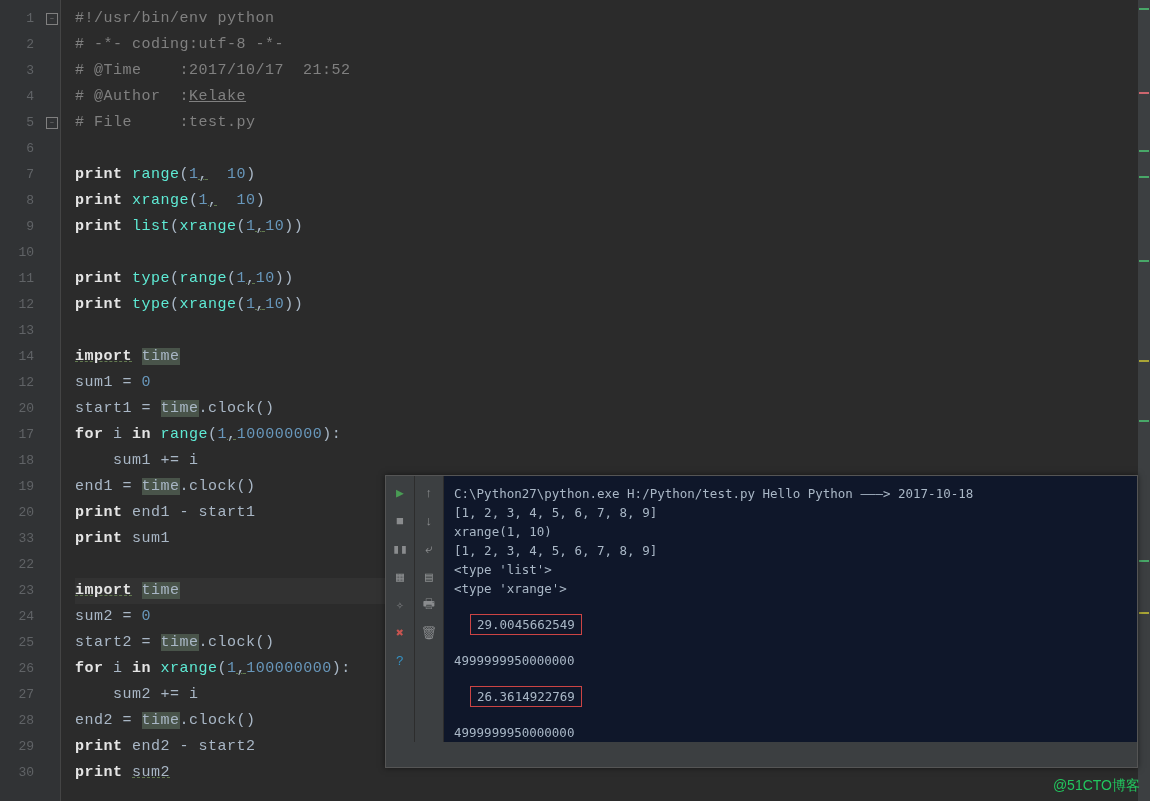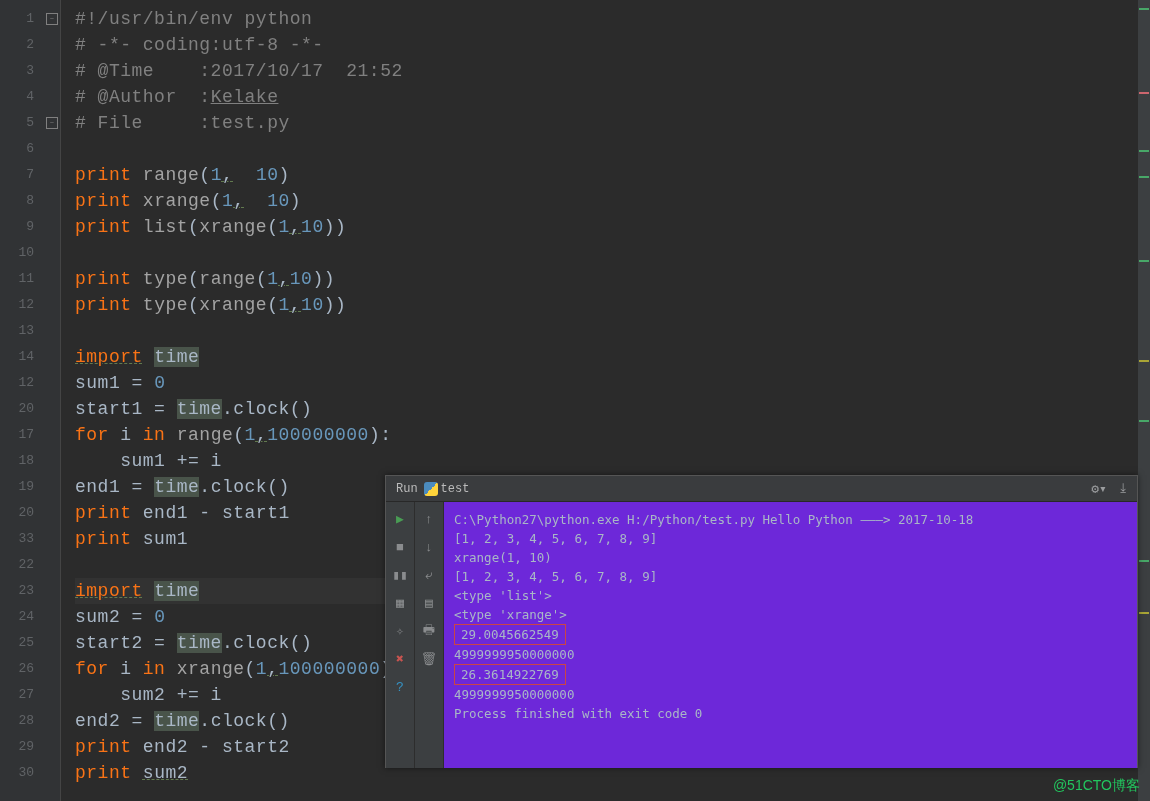--- a/index.html
+++ b/index.html
@@ -1,24 +1,24 @@
 <!DOCTYPE html>
 <html><head>
 <meta charset="utf-8">
 <style>
 html,body{margin:0;padding:0;background:#2b2b2b;font-family:Consolas,"Courier New",monospace;font-size:14px;color:#a9b7c6;overflow:hidden;width:1150px;height:801px;position:relative}
 .editor{position:absolute;left:0;top:0;right:0;bottom:0;display:flex}
 .gutter{width:44px;background:#313335;color:#606366;text-align:right;padding-top:6px;font-size:13px;user-select:none}
 .gutter .ln{height:26px;padding-right:10px;line-height:26px}
 .fold-col{width:16px;background:#313335;border-right:1px solid #444;position:relative}
 .fold-mark{position:absolute;left:2px;width:10px;height:10px;border:1px solid #808080;font-size:8px;line-height:8px;text-align:center;color:#808080;cursor:pointer}
-.code{flex:1;padding:6px 0 0 14px;white-space:pre;font-size:18px;line-height:26px;letter-spacing:0.5px;position:relative}
+.code{flex:1;padding:6px 0 0 14px;white-space:pre;font-size:15px;line-height:26px;letter-spacing:0.5px;position:relative}
 .code .row{height:26px}
-.kw{color:#f97316;font-weight:normal}
-.fn{color:#a3a3a3}
+.kw{color:#e5e5e5;font-weight:bold}
+.fn{color:#5eead4}
 .num{color:#6897bb}
 .cmt{color:#808080}
 .wave{text-decoration:underline dashed #627a4f;text-decoration-thickness:1px}
 .hl{background:#49544a}
 .under{text-decoration:underline;text-decoration-color:#808080}
 .caret-row{background:#323232}
 .right-strip{position:absolute;right:0;top:0;width:12px;height:100%;background:#3c3f41}
 .marker{position:absolute;right:1px;width:10px;height:2px}
 .marker.g{background:#48a868}
 .marker.y{background:#a9a536}
@@ -31,23 +31,23 @@
 .run-head .pyicon{width:14px;height:14px;display:inline-block;margin:0 3px 0 6px;background:linear-gradient(135deg,#4b8bbe 50%,#ffd43b 50%);border-radius:3px}
 .run-head .sp{flex:1}
 .run-head .ic{width:16px;height:16px;margin-left:8px;color:#9b9d9f;cursor:pointer;font-size:13px;text-align:center}
 .run-body{display:flex;height:calc(100% - 25px)}
 .tb{width:28px;background:#3c3f41;border-right:1px solid #2d2d2d;display:flex;flex-direction:column;align-items:center;padding-top:6px}
 .tb .btn{width:22px;height:22px;margin-bottom:6px;display:flex;align-items:center;justify-content:center;font-size:13px;cursor:pointer}
 .play{color:#499c54}
 .gray{color:#8a8c8e}
 .red{color:#c75450}
 .blue{color:#3592c4}
-.console{flex:1;background:#6d28d9;padding:8px 10px;font-family:"SimSun","NSimSun",monospace;font-size:12.5px;line-height:19px;color:#a9b7c6;overflow:auto;white-space:pre}
+.console{flex:1;background:#0f172a;padding:8px 10px;font-family:"SimSun","NSimSun",monospace;font-size:12.5px;line-height:19px;color:#a9b7c6;overflow:auto;white-space:pre}
 .console .ln{display:block}
-.boxed{border:1px solid #cc4444;padding:0 6px;display:inline-block;margin:0}
+.boxed{border:1px solid #cc4444;padding:0 6px;display:inline-block;margin:16px}
 </style>
 </head>
 <body>
 
 <div class="editor">
   <div class="gutter" id="gutter">
       <div class="ln">1</div>
       <div class="ln">2</div>
       <div class="ln">3</div>
       <div class="ln">4</div>
@@ -91,28 +91,20 @@
   <div class="marker g" style="top:150px"></div>
   <div class="marker g" style="top:176px"></div>
   <div class="marker g" style="top:260px"></div>
   <div class="marker y" style="top:360px"></div>
   <div class="marker g" style="top:420px"></div>
   <div class="marker g" style="top:560px"></div>
   <div class="marker y" style="top:612px"></div>
 </div>
 
 <div class="run-panel">
-  <div class="run-head">
-    <span class="t">Run</span>
-    <span class="pyicon"></span>
-    <span>test</span>
-    <span class="sp"></span>
-    <span class="ic">⚙︎▾</span>
-    <span class="ic">⤓</span>
-  </div>
   <div class="run-body">
     <div class="tb">
       <div class="btn play">▶</div>
       <div class="btn gray">■</div>
       <div class="btn gray">▮▮</div>
       <div class="btn gray">▦</div>
       <div class="btn gray">✧</div>
       <div class="btn red">✖</div>
       <div class="btn blue">?</div>
     </div>

